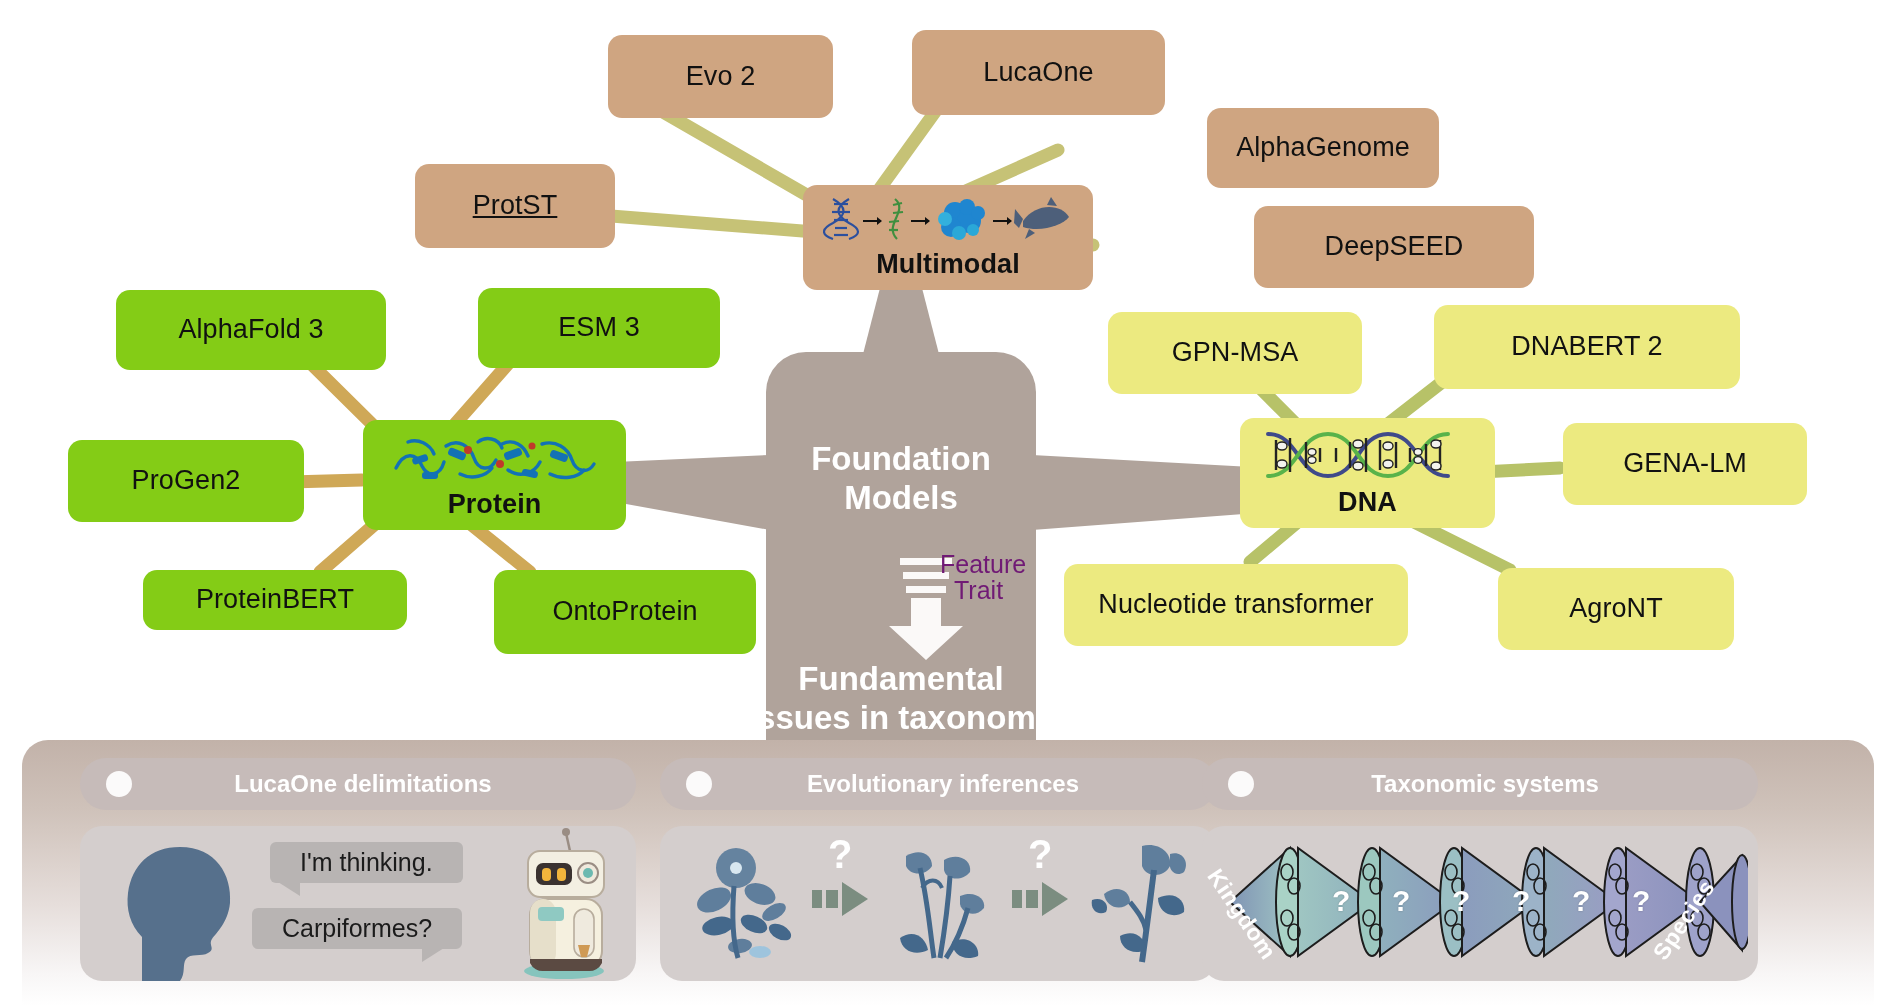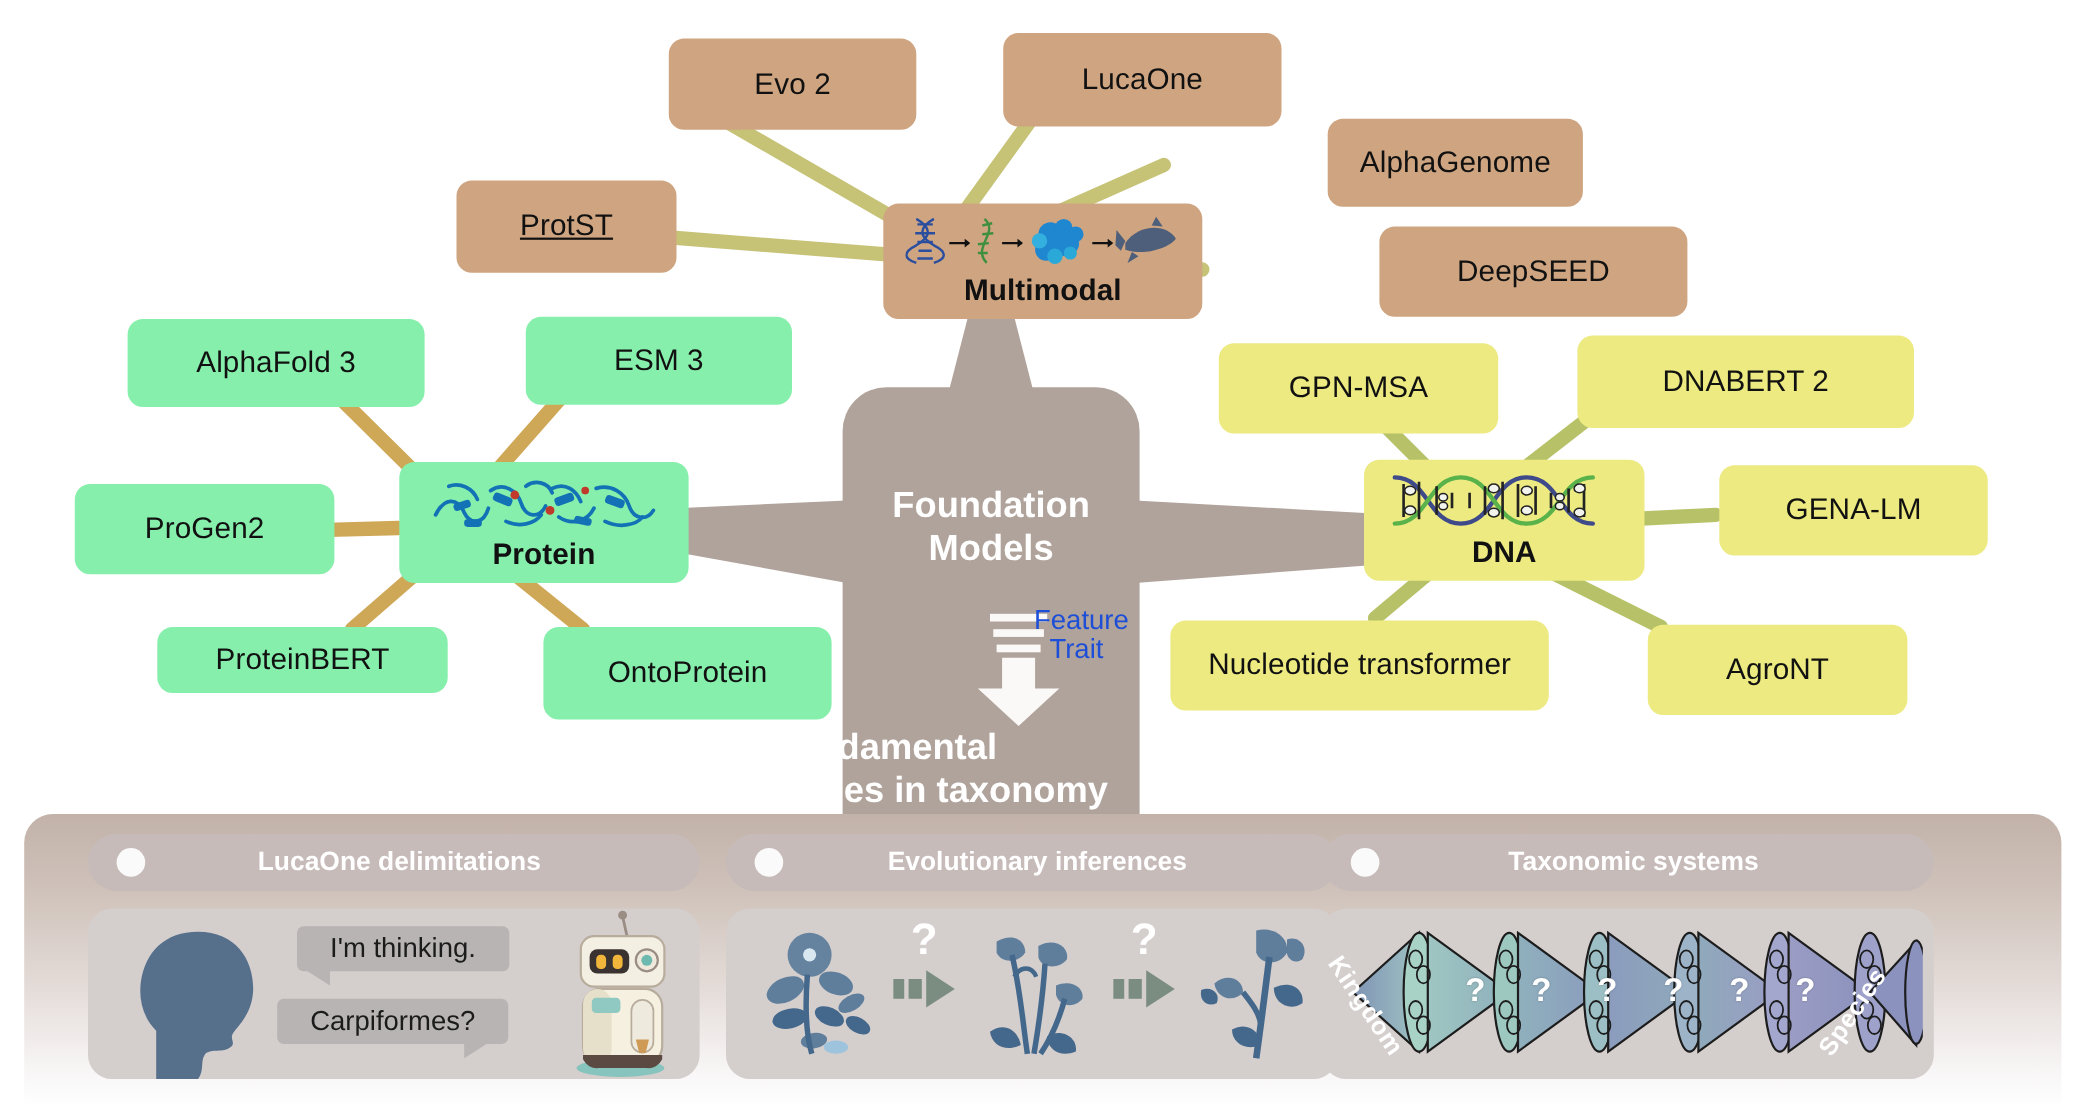--- a/index.html
+++ b/index.html
@@ -15,38 +15,38 @@
 
   
   .node{
     position:absolute;box-sizing:border-box;
     border-radius:14px;
     display:flex;align-items:center;justify-content:center;
     text-align:center;color:#111;
     font-size:27px;line-height:1.15;letter-spacing:.1px;
   }
   .node.tan{background:#cfa581;}
-  .node.green{background:#86efac;}
+  .node.green{background:#84cc16;}
   .node.yellow{background:#ecea80;}
 
   .hub{flex-direction:column;justify-content:flex-end;padding-bottom:10px;text-align:center;}
   .hub .hublabel{font-weight:bold;font-size:27px;}
   .hub .icon{position:absolute;left:0;right:0;top:10px;display:flex;align-items:center;justify-content:center;}
 
   
   .trunk-title{
     position:absolute;color:#ffffff;font-weight:bold;font-size:33px;
     line-height:1.18;text-align:center;width:260px;
   }
   .trunk-bottom{
     position:absolute;color:#ffffff;font-weight:bold;font-size:33px;
-    line-height:1.18;text-align:left;width:400px;
+    line-height:1.18;text-align:center;width:400px;
   }
   .ft-label{
-    position:absolute;color:#1d4ed8;font-size:25px;line-height:1.05;
+    position:absolute;color:#701a75;font-size:25px;line-height:1.05;
     text-align:left;
   }
 
   
   #bottom{
     position:absolute;left:22px;top:740px;width:1852px;height:266px;
     border-radius:26px 26px 0 0;
     background:linear-gradient(180deg,#c2b2a9 0%,#cfc2ba 26%,#e6dedb 62%,#f8f6f6 88%,#ffffff 100%);
   }
   .panel{position:absolute;top:18px;width:556px;}

